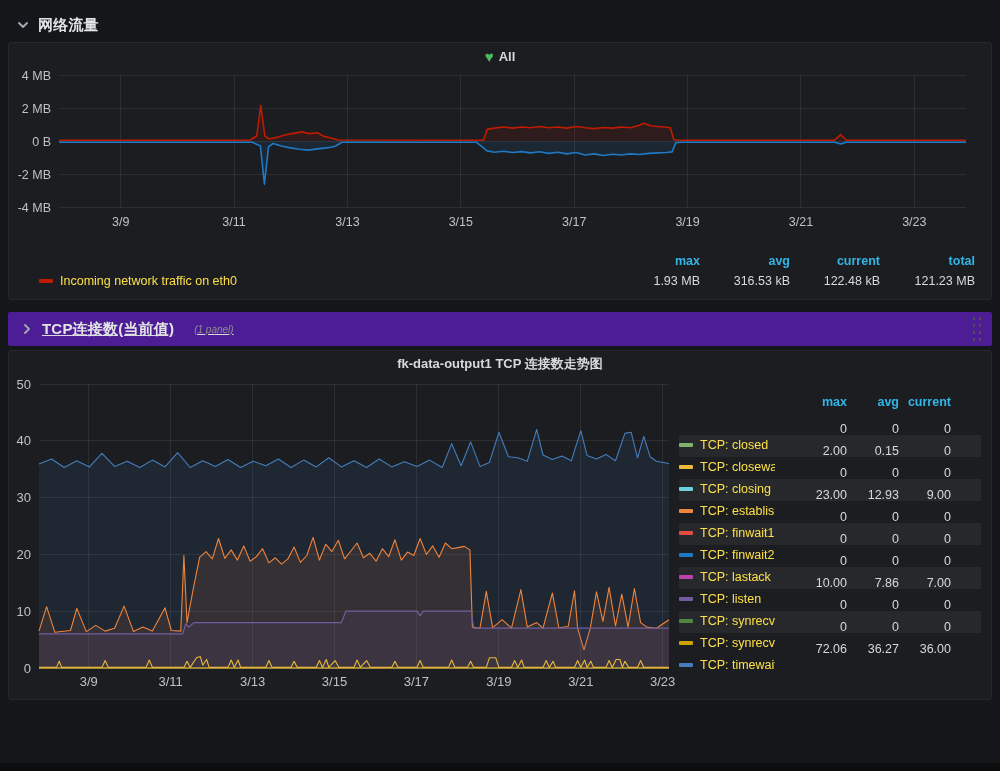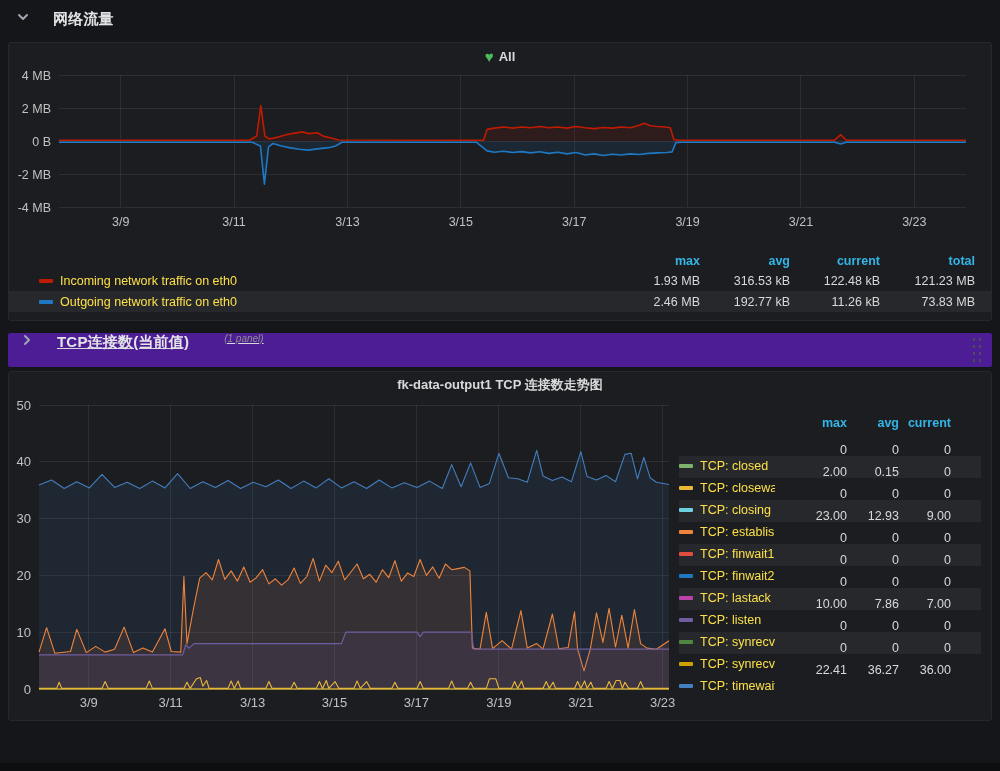--- a/index.html
+++ b/index.html
@@ -6,21 +6,21 @@
   html,body { width:1000px; height:771px; overflow:hidden; }
   body {
     background:#141619;
     font-family:"Liberation Sans","DejaVu Sans",sans-serif;
     color:#d8d9da;
     position:relative;
   }
   .dash { padding:10px 8px 0 8px; }
 
   
-  .row-header { display:flex; height:30px; cursor:pointer; position:relative;gap:15px; }
+  .row-header { display:flex; align-items:center; height:30px; cursor:pointer; position:relative; }
   .row-header.collapsed { background:#4c1d95; height:34px; margin-top:12px; border-radius:2px; padding-left:4px;text-decoration:underline; }
   .row-title { font-size:15px; font-weight:700; color:#e3e4e6; margin-left:8px; letter-spacing:.2px; }
   .row-meta { font-size:10px; font-style:italic; color:#8e8e8e; margin-left:20px; }
   .chev { width:14px; height:14px; margin-left:8px; flex:0 0 auto; }
   .chev path { stroke:#9fa7b3; stroke-width:2; fill:none; stroke-linecap:round; stroke-linejoin:round; }
   .drag-dots {
     position:absolute; right:10px; top:50%; transform:translateY(-50%);
     width:11px; height:28px;
     background-image:radial-gradient(circle,#4a4d52 1.3px,transparent 1.5px);
     background-size:6px 7px;
@@ -117,30 +117,20 @@
         <div class="lrow">
           <span class="lab">
             <span class="swatch" style="background: rgb(191, 27, 0);"></span>
             <span>Incoming network traffic on eth0</span>
           </span>
           <span class="num">1.93 MB</span>
           <span class="num">316.53 kB</span>
           <span class="num">122.48 kB</span>
           <span class="num">121.23 MB</span>
         </div>
-        <div class="lrow stripe">
-          <span class="lab">
-            <span class="swatch" style="background: rgb(31, 120, 193);"></span>
-            <span>Outgoing network traffic on eth0</span>
-          </span>
-          <span class="num">2.46 MB</span>
-          <span class="num">192.77 kB</span>
-          <span class="num">11.26 kB</span>
-          <span class="num">73.83 MB</span>
-        </div>
       </div>
   </div>
 
   <div class="row-header collapsed">
     <svg class="chev" viewBox="0 0 14 14">
         <path d="M5 3 L9 7 L5 11"></path>
       </svg>
     <span class="row-title">TCP连接数(当前值)</span>
     <span class="row-meta">(1 panel)</span>
     <span class="drag-dots"></span>
@@ -291,21 +281,21 @@
             </span>
             <span class="num">0</span>
             <span class="num">0</span>
             <span class="num">0</span>
           </div>
           <div class="lrow">
             <span class="lab">
               <span class="swatch" style="background: rgb(68, 126, 188);"></span>
               <span>TCP: timewait</span>
             </span>
-            <span class="num">22.41</span>
+            <span class="num">72.06</span>
             <span class="num">36.27</span>
             <span class="num">36.00</span>
           </div>
         </div>
     </div>
   </div>
 
 </div>
 
 <div class="bottom-gutter"></div>

